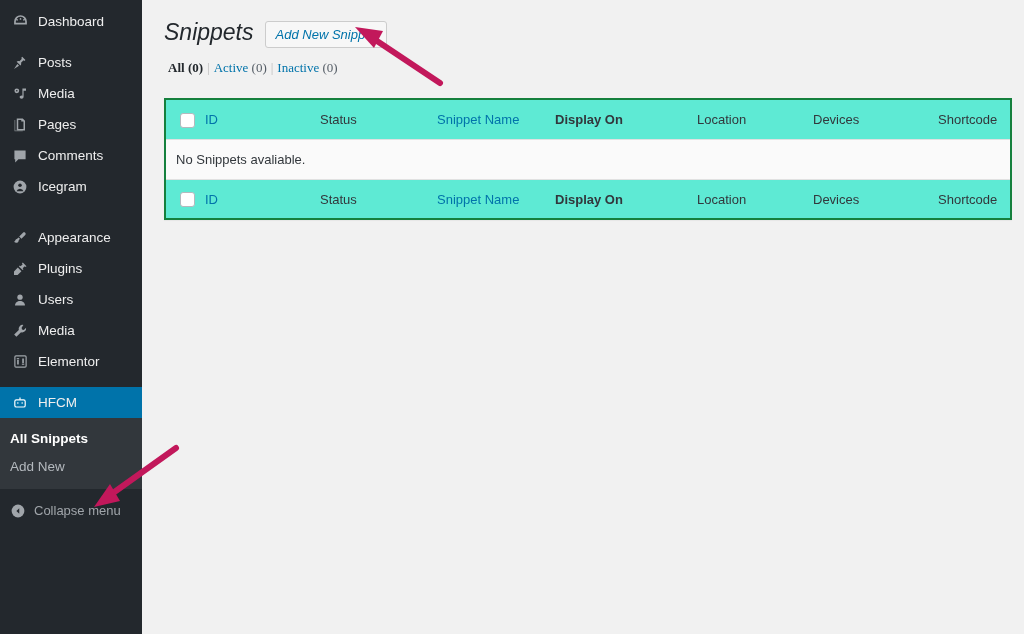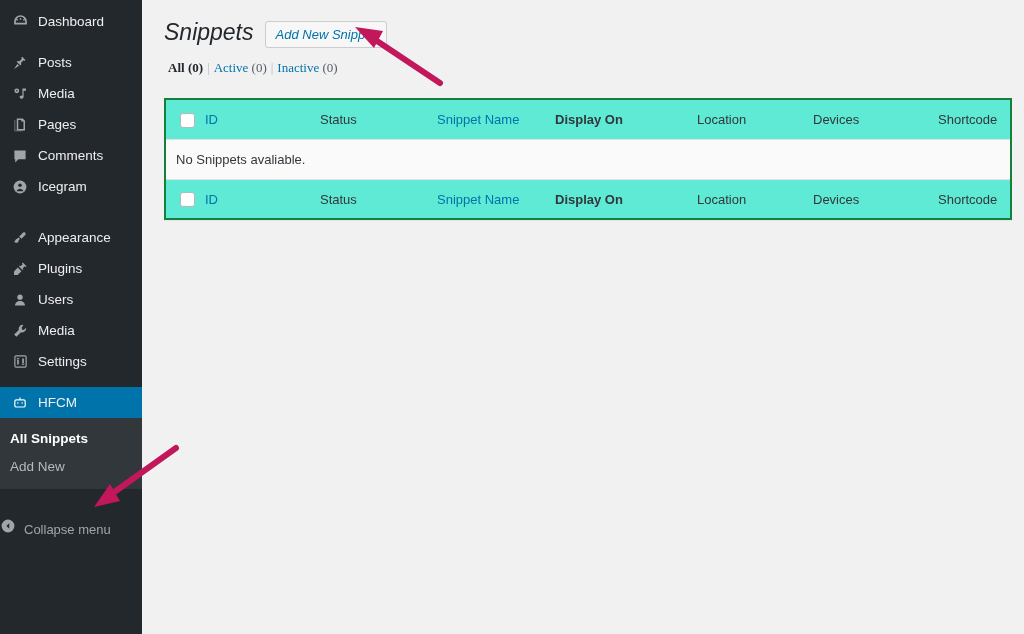--- a/index.html
+++ b/index.html
@@ -100,22 +100,23 @@
     cursor: pointer;
     white-space: nowrap;
   }
   .sub-item.active {
     color: #ffffff;
     font-weight: bold;
   }
 
   .collapse-row {
     display: flex;
-    align-items: flex-end;
+    align-items: flex-start;
     height: 34px;
+    padding-left: 10px;
     margin-top: 14px;
     font-size: 13px;
     color: #a0a5aa;
     cursor: pointer;
   }
   .collapse-row .m-icon { color: #a0a5aa; margin-right: 8px; }
 
   
   #content {
     flex: 1;
@@ -336,21 +337,21 @@
     <div class="menu-item">
       <span class="m-icon">
         <svg width="15" height="15" viewBox="0 0 20 20" fill="currentColor">
             <rect x="2.5" y="2.5" width="15" height="15" rx="1.5" fill="none" stroke="currentColor" stroke-width="1.6"></rect>
             <rect x="5.5" y="8" width="2.2" height="6"></rect>
             <rect x="5" y="5.5" width="3.2" height="1.6"></rect>
             <rect x="12.3" y="6" width="2.2" height="6"></rect>
             <rect x="11.8" y="12.8" width="3.2" height="1.6"></rect>
           </svg>
       </span>
-      <span class="m-label">Settings</span>
+      <span class="m-label">Elementor</span>
     </div>
     <div class="menu-gap"></div>
 
 
     <div class="menu-item current">
       <span class="m-icon">
         <svg width="16" height="16" viewBox="0 0 20 20" fill="none" stroke="currentColor" stroke-width="1.5">
             <rect x="3.5" y="6" width="13" height="9" rx="2"></rect>
             <circle cx="7.3" cy="10" r="1" fill="currentColor" stroke="none"></circle>
             <circle cx="12.7" cy="10" r="1" fill="currentColor" stroke="none"></circle>

